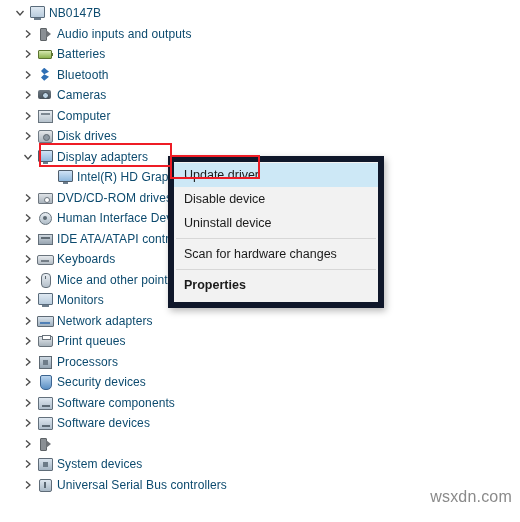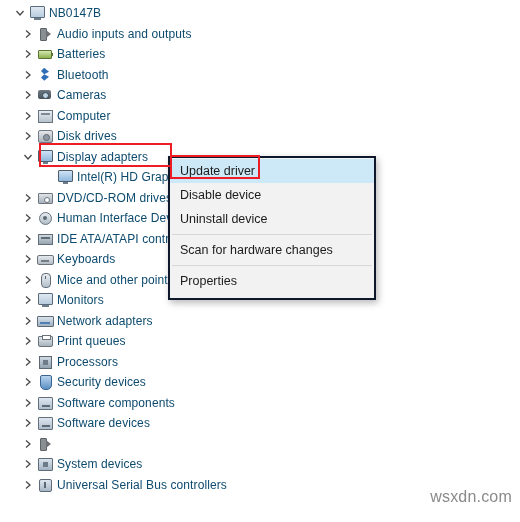--- a/index.html
+++ b/index.html
@@ -284,35 +284,35 @@
   #redbox-device { left: 39px; top: 143px; width: 133px; height: 24px; }
   #redbox-menuitem { left: 170px; top: 155px; width: 90px; height: 24px; }
 
   
   #ctxmenu {
     position: absolute;
     left: 168px;
     top: 156px;
     width: 204px;
     background: #f2f2f2;
-    border: 2px solid #0f172a;
+    border: 6px solid #0f172a;
     box-shadow: 2px 3px 7px rgba(0,0,0,0.28);
     z-index: 30;
     padding: 1px 0 1px 0;
   }
   .mi {
     height: 24px;
     line-height: 24px;
     padding-left: 10px;
     font-size: 12.5px;
     color: #1b1b1b;
     white-space: nowrap;
   }
   .mi.hover { background: #cde8f6; }
-  .mi.bold { font-weight: normal; }
+  .mi.bold { font-weight: bold; }
   .msep {
     height: 1px;
     background: #d7d7d7;
     margin: 3px 2px;
   }
   .mspace { height: 4px; }
 
   #watermark {
     position: absolute;
     right: 8px;

